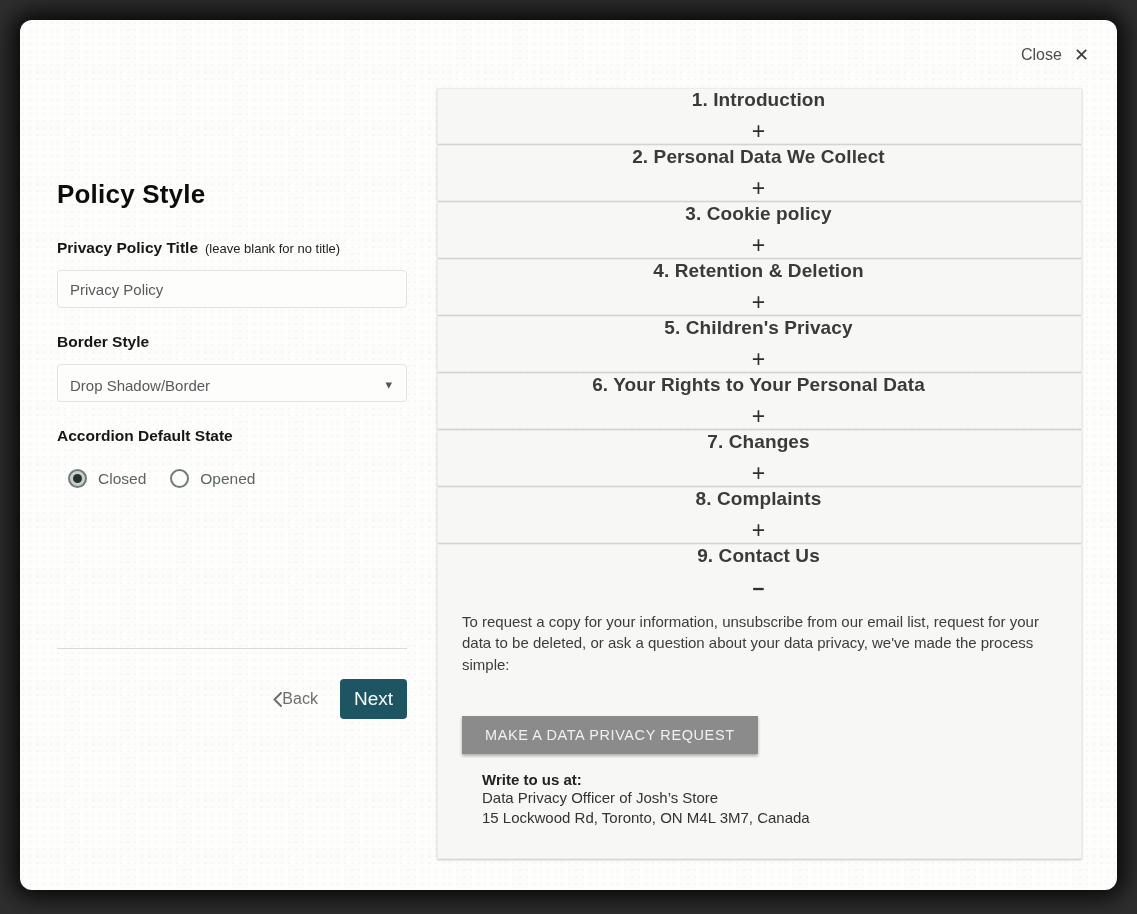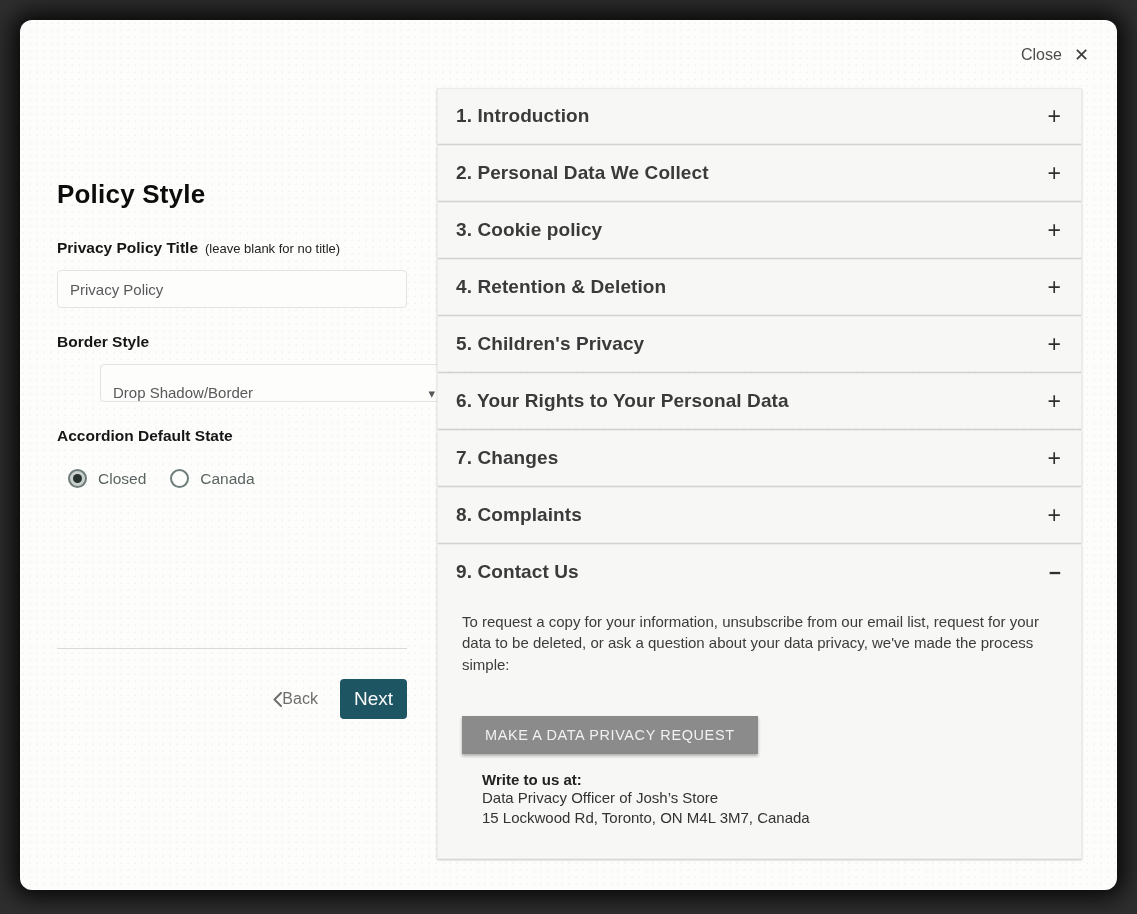--- a/index.html
+++ b/index.html
@@ -61,25 +61,24 @@
     font-size: 15px; color: #58595a;
     font-family: "Liberation Sans", sans-serif;
     outline: none;
   }
   .section-label { margin-top: 25px; font-size: 15.5px; font-weight: 700; color: #161616; }
   .select-box {
     margin-top: 13px;
     width: 100%; height: 38px;
     border: 1px solid #e3e3e1; border-radius: 4px;
     background: #fdfdfc;
-    padding: 0 14px 0 12px;
-    display: flex; align-items: flex-end; justify-content: space-between;
+    padding: 12px 14px 0 12px;
+    display: flex; align-items: flex-start; justify-content: space-between;
     font-size: 15px; color: #58595a;
     cursor: pointer;
-    margin-left: 43px;
   }
   .select-caret { color: #55565a; font-size: 13px; }
 
   .radio-row { margin-top: 24px; display: flex; align-items: center; gap: 24px; padding-left: 11px; }
   .radio-opt { display: flex; align-items: center; gap: 11px; cursor: pointer; }
   .radio-circle {
     width: 19px; height: 19px; border-radius: 50%;
     border: 2px solid #6f7d7a; background: #fdfdfc;
     display: flex; align-items: center; justify-content: center;
   }
@@ -114,20 +113,21 @@
     background: #f7f7f5;
     border: 1px solid #ececea;
     box-shadow: 0 1px 2px rgba(0,0,0,0.22);
     margin-bottom: 1px;
   }
   .acc-header {
     height: 54px;
     display: flex; align-items: center; justify-content: space-between;
     padding: 0 20px 0 18px;
     cursor: pointer;
+    flex-direction: column;
   }
   .acc-title {
     font-size: 19px; font-weight: 700; color: #3a3a3a;
     letter-spacing: 0.1px;
   }
   .acc-icon { font-size: 23px; font-weight: 400; color: #2f2f2f; line-height: 1; }
   .acc-icon.minus { font-weight: 700; font-size: 21px; }
 
   .acc-body { padding: 12px 26px 30px 24px; }
   .acc-paragraph {
@@ -176,21 +176,21 @@
     </div>
 
     <div class="section-label">Accordion Default State</div>
     <div class="radio-row">
       <div class="radio-opt">
         <span class="radio-circle checked"></span>
         <span class="radio-label">Closed</span>
       </div>
       <div class="radio-opt">
         <span class="radio-circle"></span>
-        <span class="radio-label">Canada</span>
+        <span class="radio-label">Opened</span>
       </div>
     </div>
 
     <div class="divider"></div>
 
     <div class="footer-row">
       <div class="back-link">
         <svg class="back-chevron" viewBox="0 0 9 15" fill="none">
           <polyline points="8,1 1.5,7.5 8,14" stroke="#6e6e6e" stroke-width="2" stroke-linecap="round" stroke-linejoin="round" fill="none"></polyline>
         </svg>

